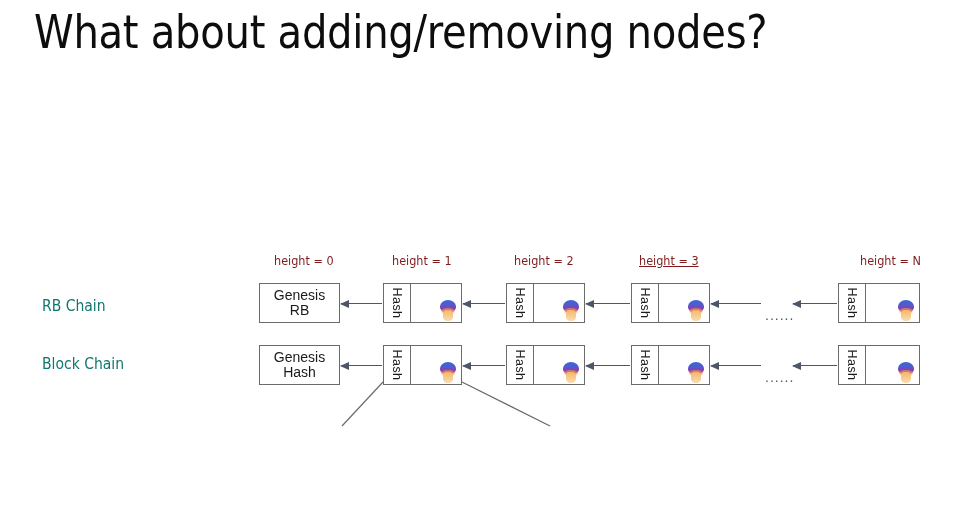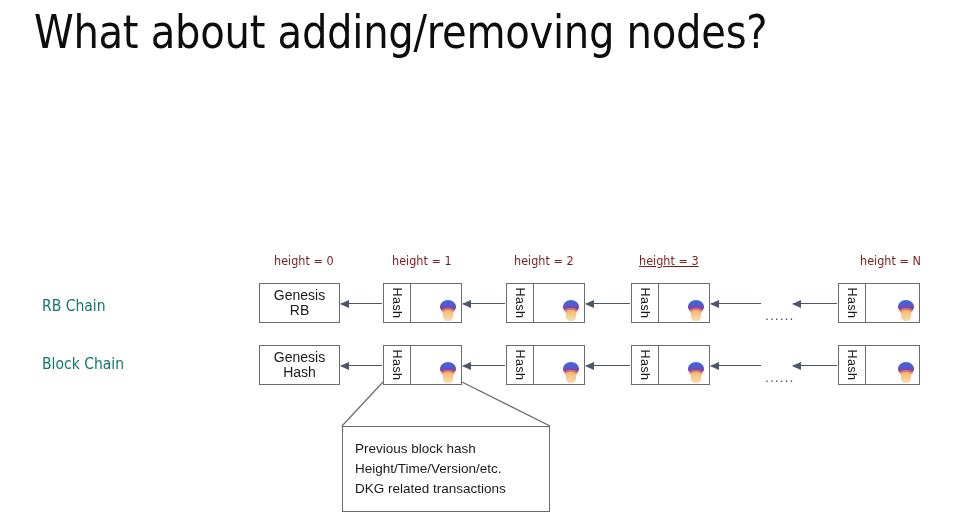--- a/index.html
+++ b/index.html
@@ -393,20 +393,15 @@
       </div>
     </div>
 
   </div>
 
   <div id="callout-wrap">
     <svg id="callout-leaders" viewBox="0 0 240 138">
       <line x1="53" y1="2" x2="12" y2="46" stroke="#6b6b6b" stroke-width="1.2"></line>
       <line x1="132" y1="2" x2="220" y2="46" stroke="#6b6b6b" stroke-width="1.2"></line>
     </svg>
-    <div id="callout-box">
-      <div id="callout-text">Previous block hash
-Height/Time/Version/etc.
-DKG related transactions</div>
-    </div>
   </div>
 
 </div>
 
 </body></html>

